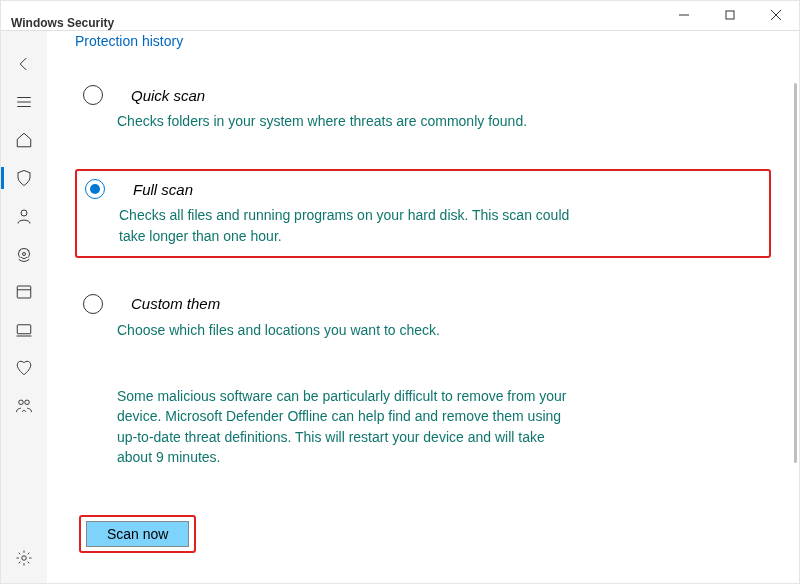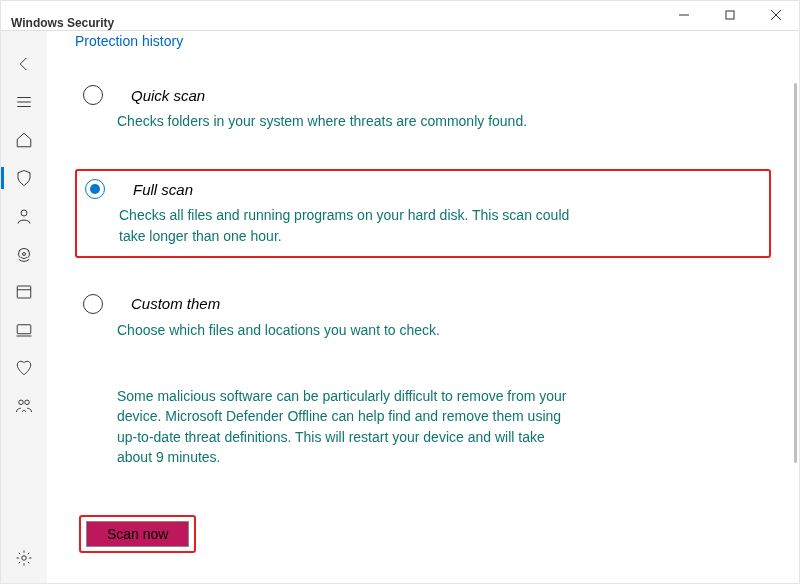--- a/index.html
+++ b/index.html
@@ -26,21 +26,21 @@
     .option-header { display: flex; align-items: center; gap: 28px; margin-bottom: 6px; font-style: italic; }
     .radio { width: 20px; height: 20px; border: 1.6px solid #333; border-radius: 50%; display: flex; align-items: center; justify-content: center; flex-shrink:0; }
     .radio.selected { border-color: #0078d4; }
     .radio.selected::after { content: ""; width: 10px; height: 10px; background: #0078d4; border-radius: 50%; }
     .option-title { font-size: 15px; color: #000; }
     .option-desc { font-size: 14px; color: #0f766e; margin-left: 34px; line-height: 1.45; max-width: 460px; }
     
     .highlight { border: 2.5px solid #e02020; border-radius: 3px; }
     
     .scan-container { display: inline-block; padding: 4px 5px; border: 2.5px solid #e02020; border-radius: 3px; margin-top: 10px; margin-left: 4px; }
-    .scan-btn { background: #be185d; border: 1px solid #888; padding: 4px 20px; font-size: 14px; color: #000; }
+    .scan-btn { background: #7dd3fc; border: 1px solid #888; padding: 4px 20px; font-size: 14px; color: #000; }
     
     .scroll-track { position: absolute; right: 2px; top: 42px; bottom: 2px; width: 6px;}
     .scroll-thumb { position: absolute; right: 0; width: 3px; background: #bfbfbf; border-radius: 2px; top: 40px; height: 380px; }
   </style>
 </head>
 <body>
 
 <div class="titlebar">
   <span class="titlebar-text">Windows Security</span>
   <div class="win-controls">

